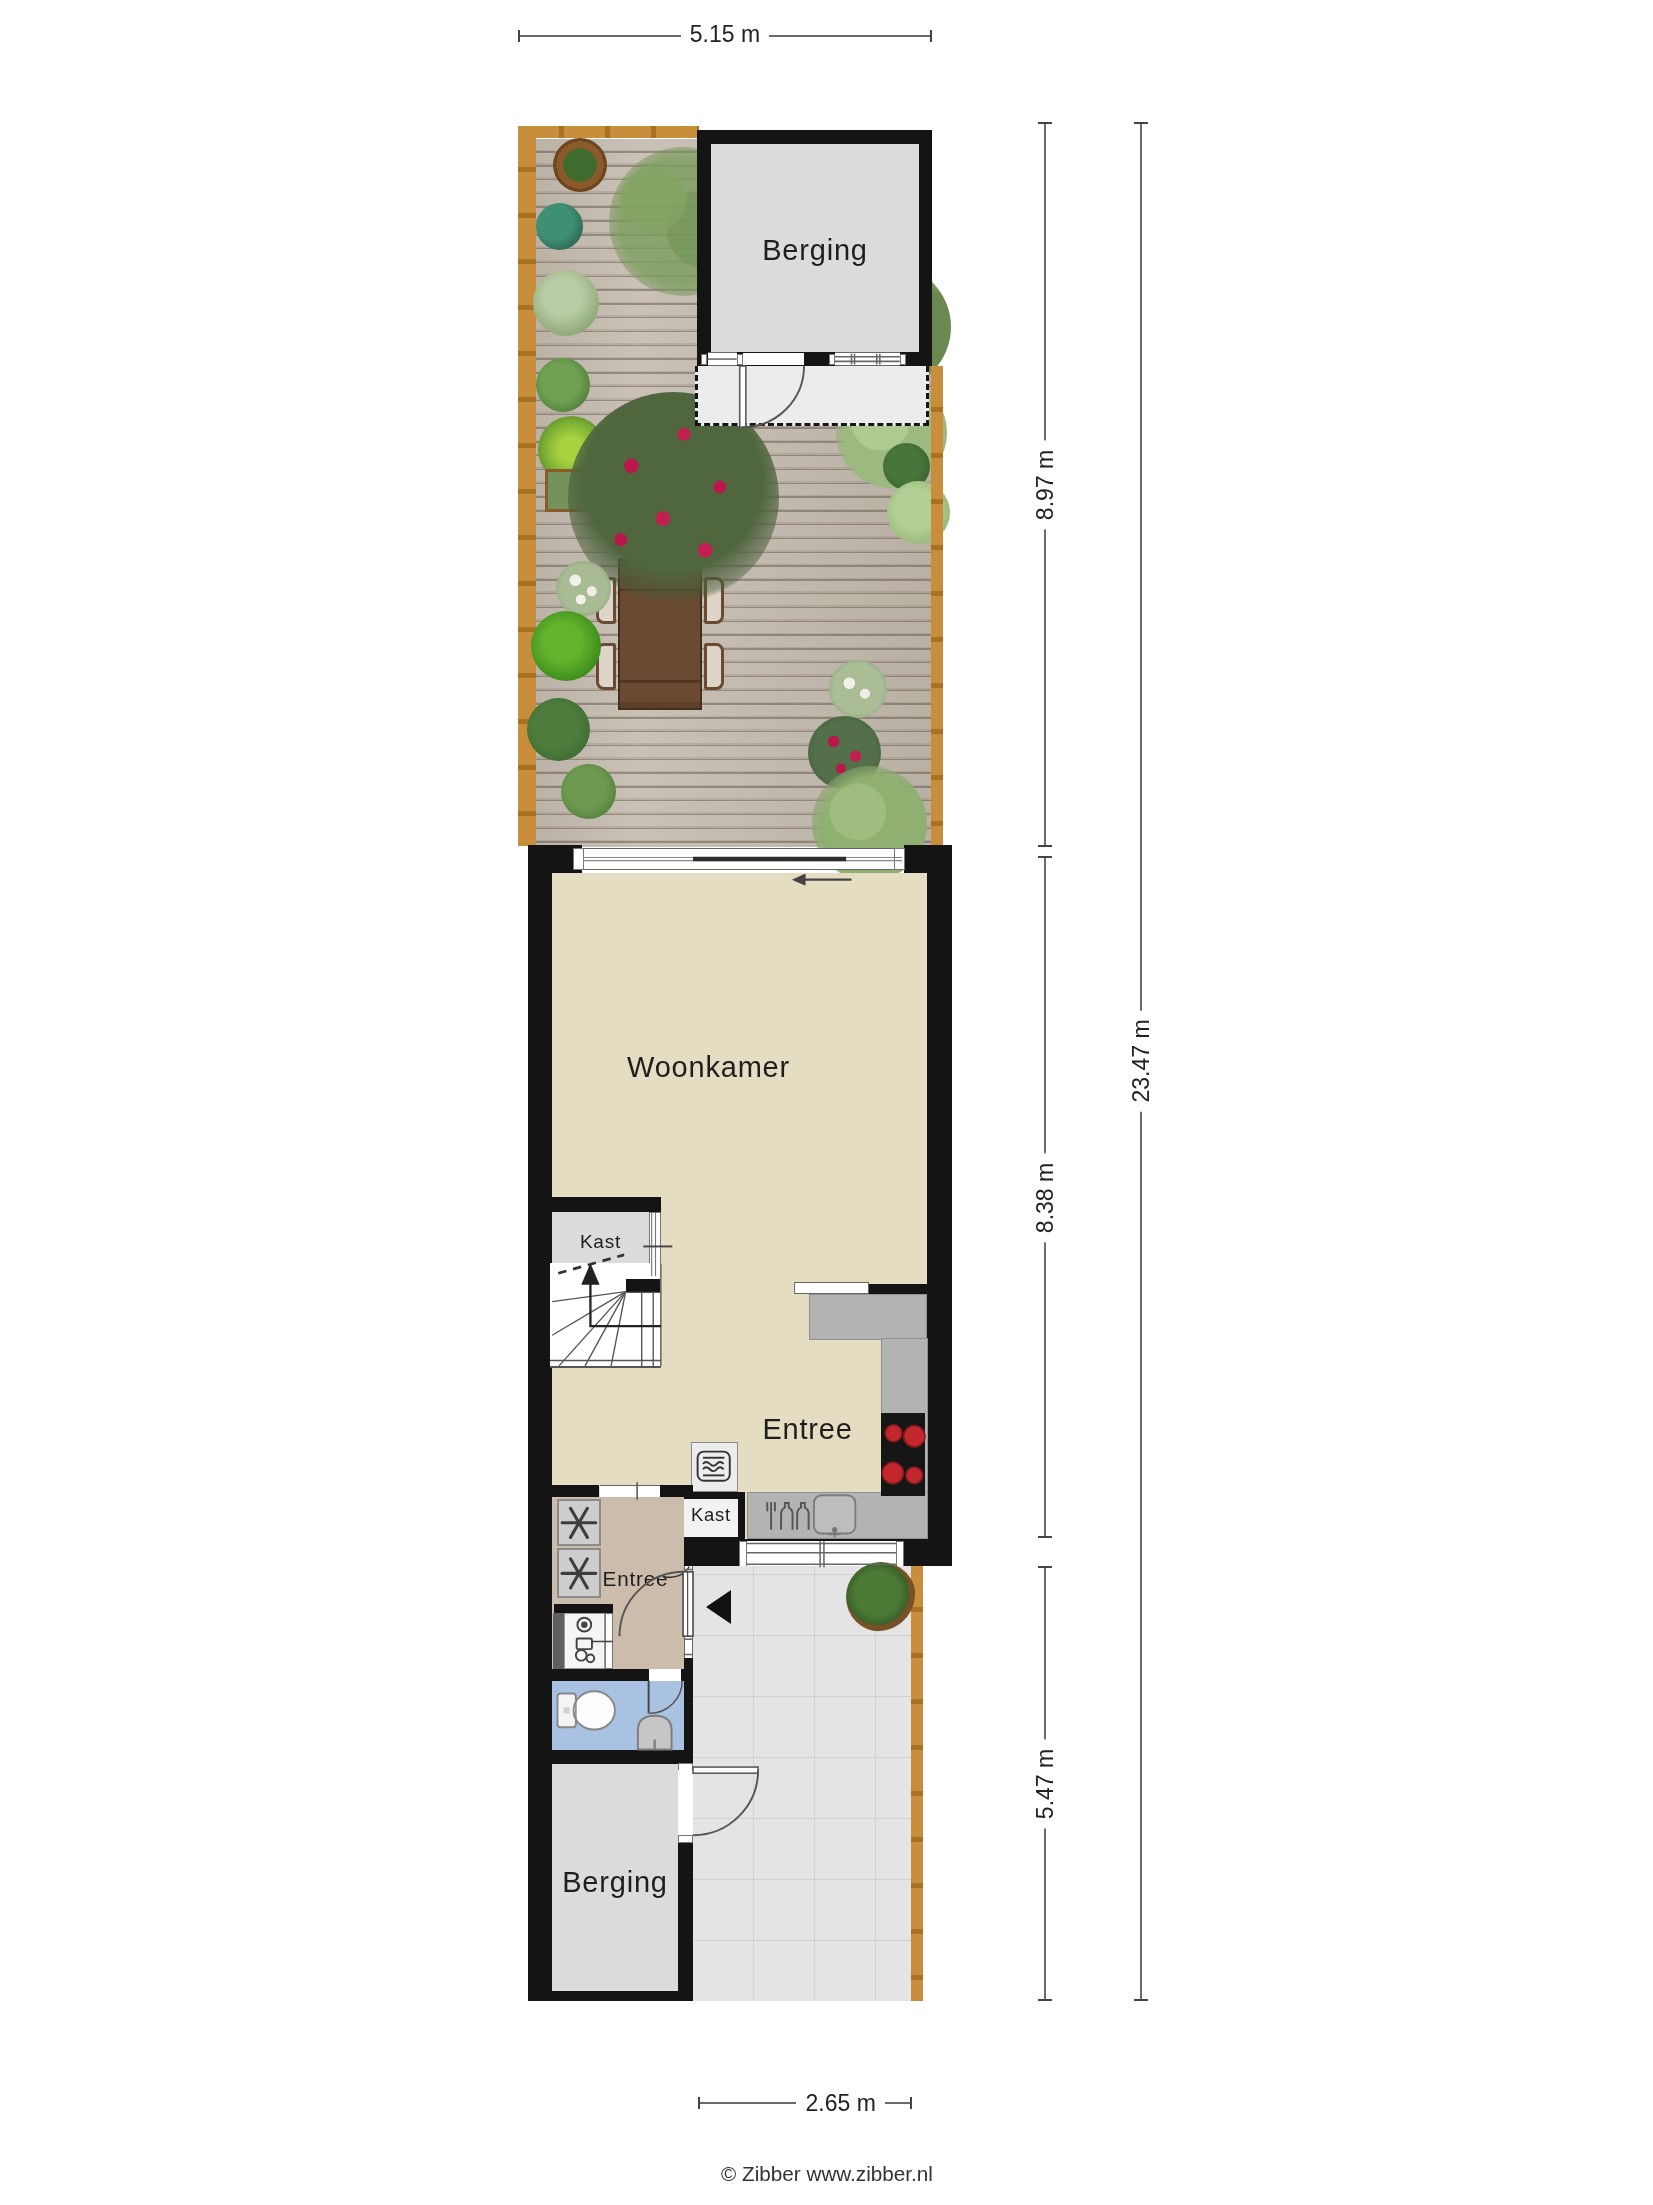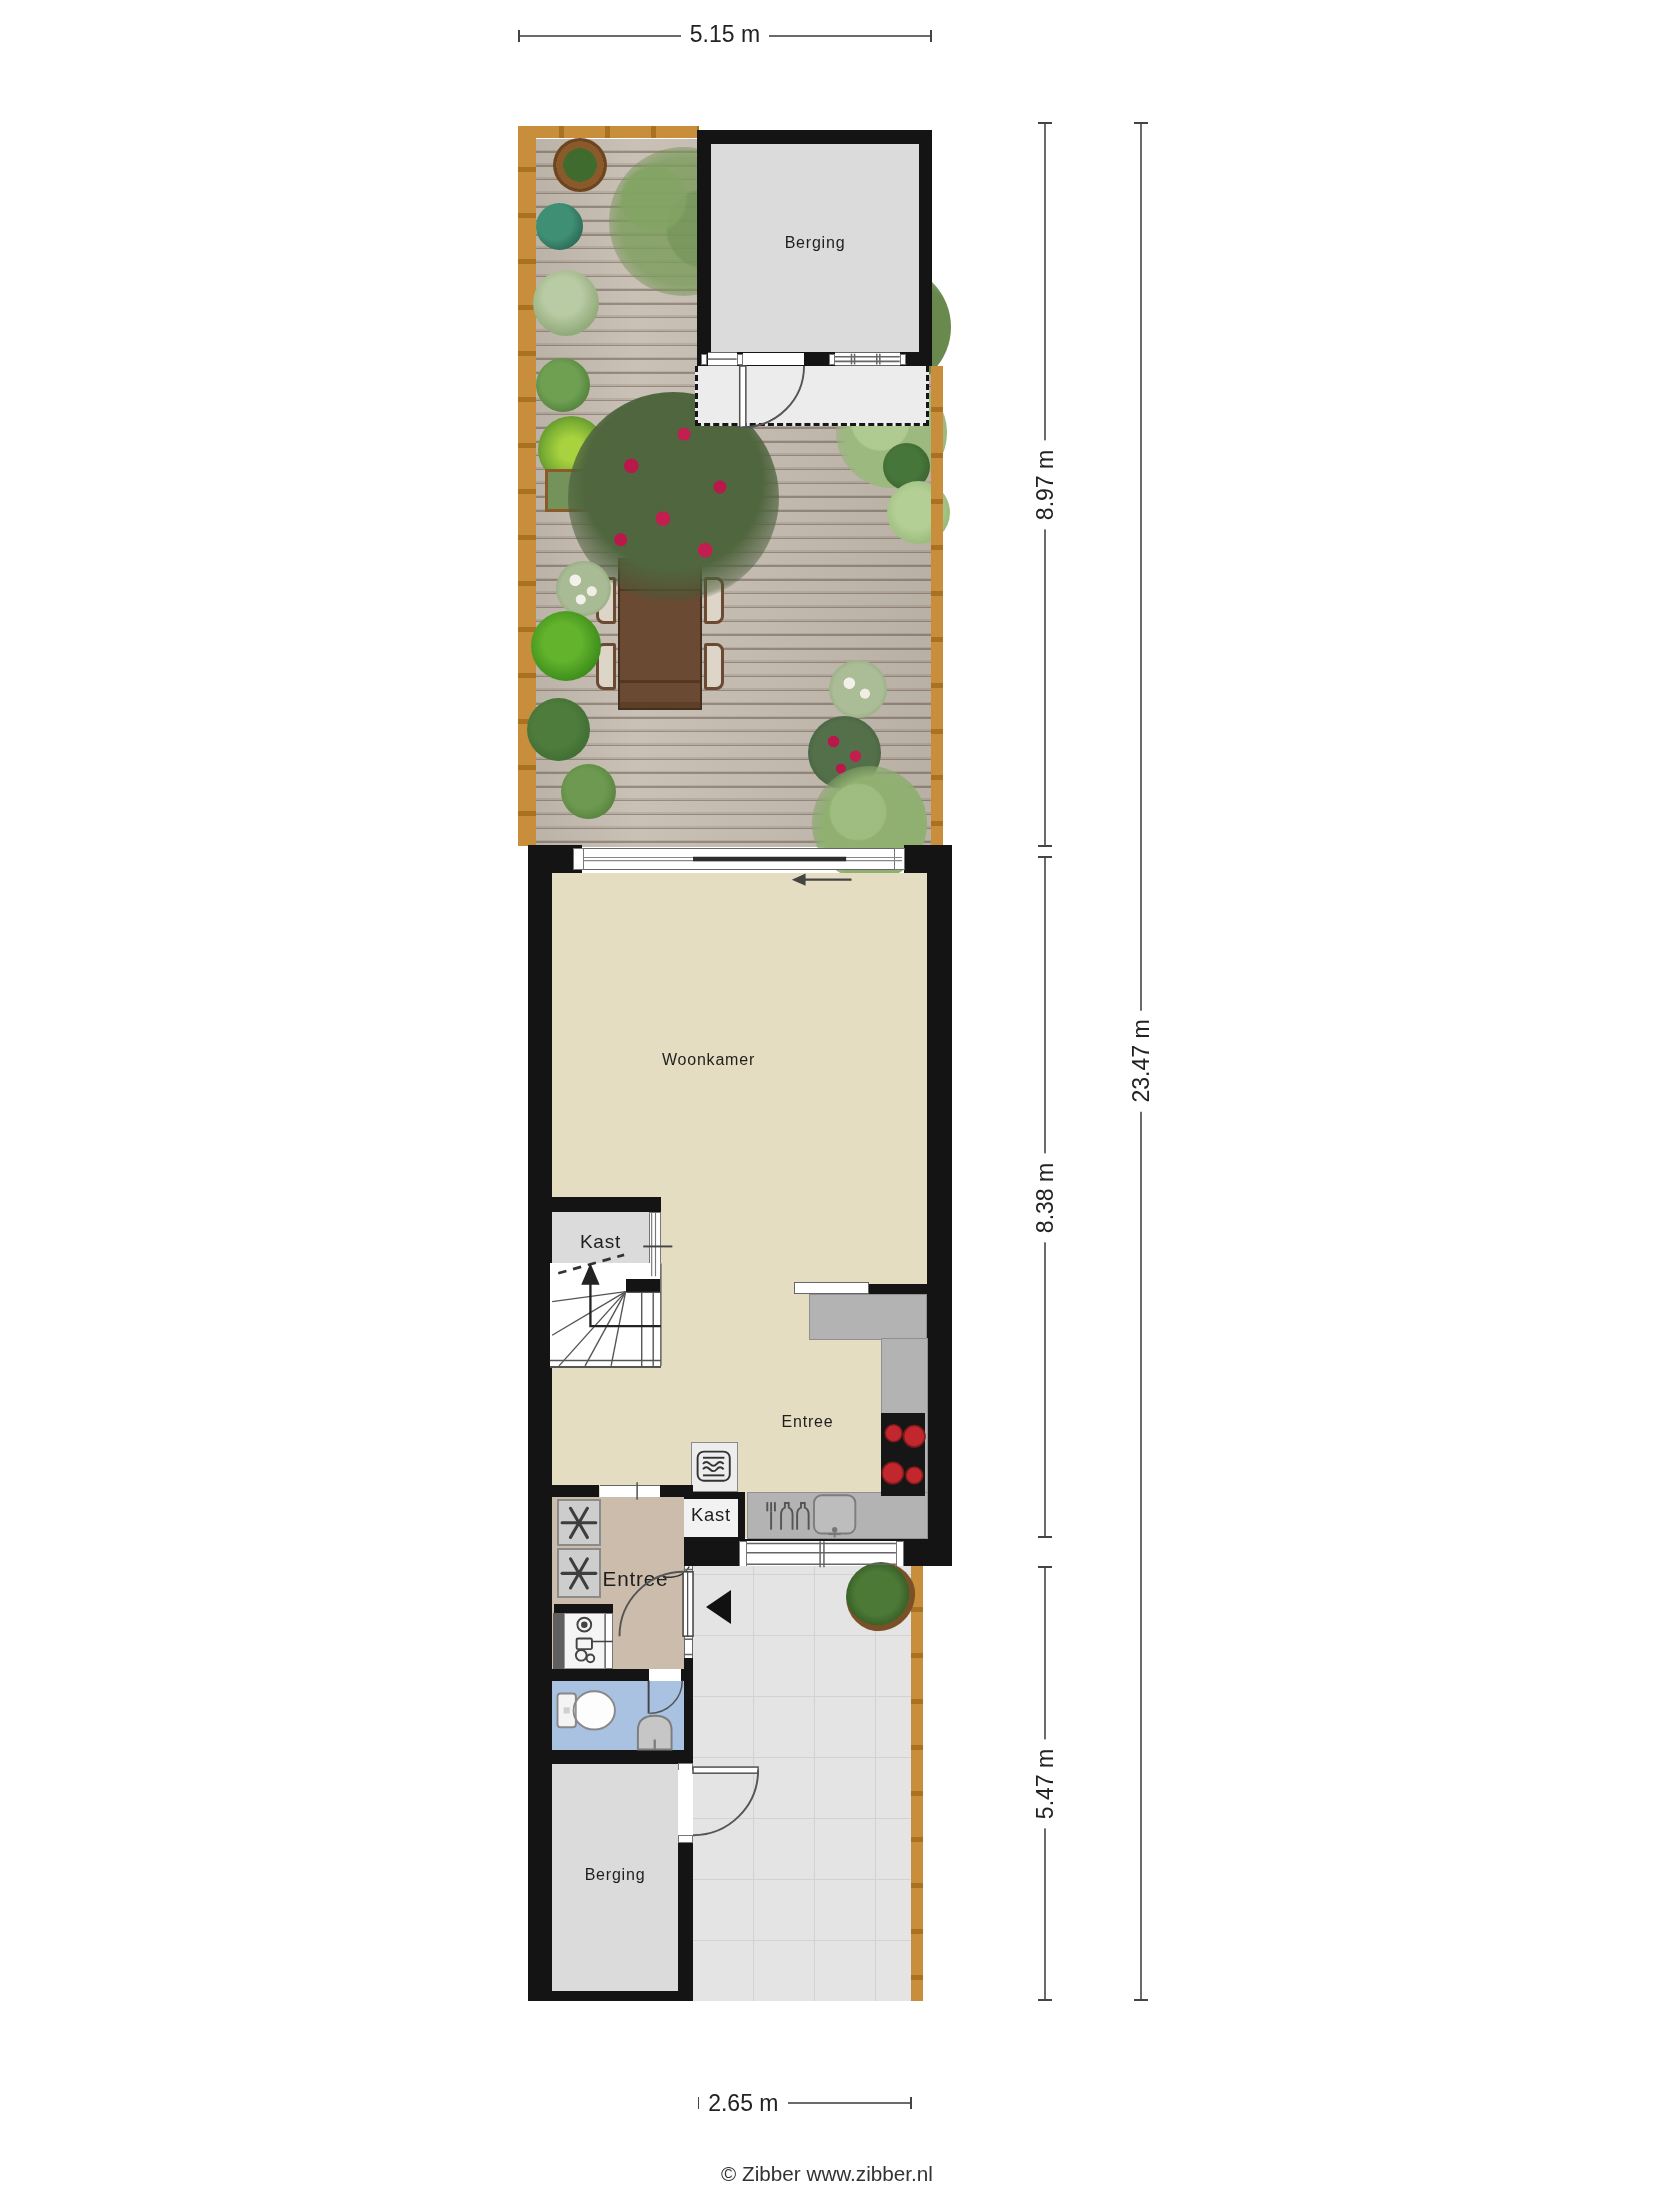--- a/index.html
+++ b/index.html
@@ -5,21 +5,21 @@
   :root{
     --wall:#141414; --floor-living:#e5ddc2; --floor-entree:#cbbcab; --floor-bath:#a9c2e2;
     --floor-storage:#dbdbdb; --patio:#e4e4e4; --deck:#bdb2a6; --fence:#c08433;
     --counter:#b3b3b3; --burner:#c1272d; --dim:#555; --text:#222;
   }
   html,body{margin:0;padding:0;background:#fff;}
   .sheet{position:relative;width:1654px;height:2205px;background:#fff;overflow:hidden;
          font-family:"Liberation Sans", sans-serif;color:var(--text);}
   .abs{position:absolute;}
   .wall{position:absolute;background:var(--wall);}
-  .room-label{position:absolute;text-align:center;font-size:16px;color:#1e1e1e;letter-spacing:0.8px;}
+  .room-label{position:absolute;text-align:center;font-size:29px;color:#1e1e1e;letter-spacing:0.8px;}
   .room-label.small{font-size:19px;}
   .dim-label{position:absolute;font-size:23px;color:#222;}
   .dim-label span{background:#fff;padding:0 9.2px;}
   .dim-line{position:absolute;background:#6a6a6a;}
   .tick{position:absolute;background:#444;}
   .fence{position:absolute;background:repeating-linear-gradient(180deg,#c98e3c 0 41px,#a97223 41px 46px);}
   .fence.h{background:repeating-linear-gradient(90deg,#c98e3c 0 41px,#a97223 41px 46px);}
   .deck{position:absolute;background:
       linear-gradient(90deg,rgba(70,55,40,.10),rgba(0,0,0,0) 25%,rgba(70,55,40,.08) 75%,rgba(70,55,40,.12)),
       repeating-linear-gradient(180deg,#c9c1b6 0 10.7px,#baafa3 10.7px 12.3px,#968b80 12.3px 13.8px);}
@@ -218,21 +218,21 @@
   <div class="dim-label" style="left:1045px;top:1784px;transform:translate(-50%,-50%) rotate(-90deg);"><span>5.47 m</span></div>
 
   <div class="dim-line" style="left:1140px;top:123px;width:1.5px;height:1878px;"></div>
   <div class="tick" style="left:1134px;top:122px;width:13.8px;height:1.5px;"></div>
   <div class="tick" style="left:1134px;top:1999px;width:13.8px;height:1.5px;"></div>
   <div class="dim-label" style="left:1141px;top:1061px;transform:translate(-50%,-50%) rotate(-90deg);"><span>23.47 m</span></div>
 
   <div class="dim-line" style="left:699px;top:2102px;width:212px;height:1.5px;"></div>
   <div class="tick" style="left:698px;top:2097px;width:1.5px;height:12.3px;"></div>
   <div class="tick" style="left:910px;top:2097px;width:1.5px;height:12.3px;"></div>
-  <div class="dim-label" style="left:699px;top:2090px;width:220px;text-align:left;"><span>2.65 m</span></div>
+  <div class="dim-label" style="left:665px;top:2090px;width:220px;text-align:right;"><span>2.65 m</span></div>
 
   <div class="footer-line" style="top:2162px;">© Zibber www.zibber.nl</div>
 
   <svg class="overlay" width="1654" height="2205" viewBox="0 0 2160 2880">
 
     <g>
       <rect x="966" y="478" width="8" height="80" fill="#fff" stroke="#555" stroke-width="2"></rect>
       <path d="M 1050 478 A 80 80 0 0 1 970 558" fill="none" stroke="#555" stroke-width="2.5"></path>
     </g>
 

